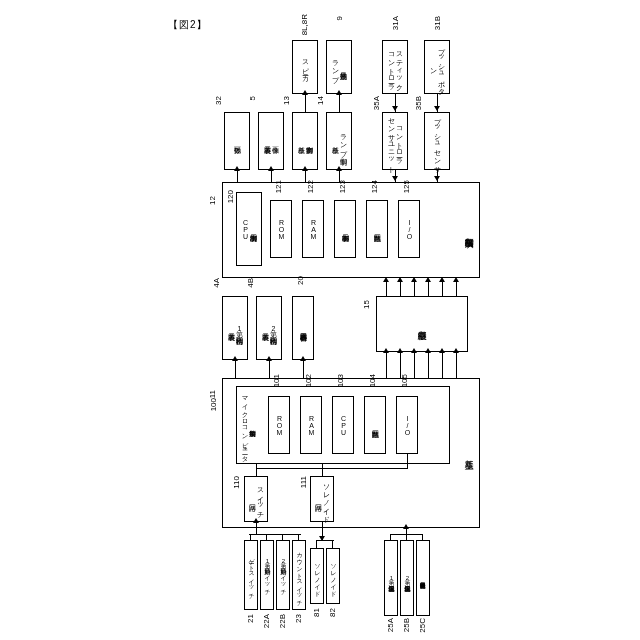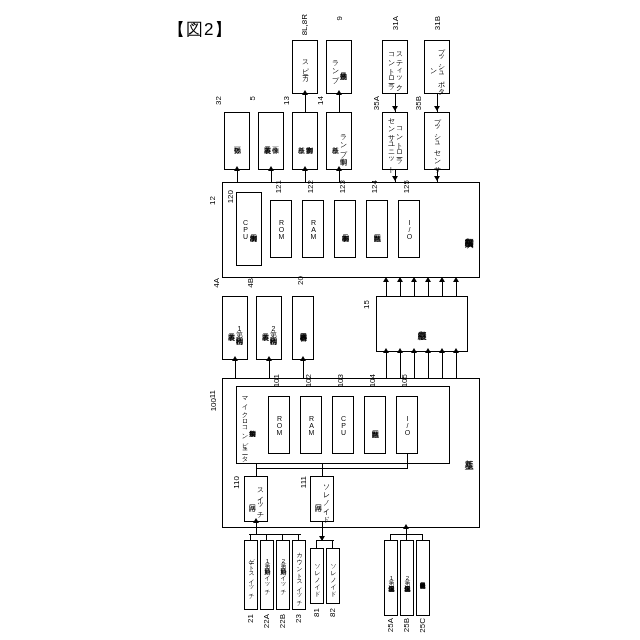--- a/index.html
+++ b/index.html
@@ -1,19 +1,19 @@
 <!DOCTYPE html>
 <html><head>
 <meta charset="utf-8">
 <style>
   html,body{margin:0;padding:0;background:#fff;}
   body{width:640px;height:640px;overflow:hidden;font-family:"Liberation Sans",sans-serif;color:#000;}
   #sheet{position:relative;width:640px;height:640px;}
 
-  .fig-label{position:absolute;left:168px;top:18px;font-size:17px;letter-spacing:1px;}
+  .fig-label{position:absolute;left:168px;top:18px;font-size:10px;letter-spacing:1px;}
 
   
   .box{position:absolute;border:1px solid #000;background:#fff;box-sizing:border-box;}
   
   .vtxt{
     position:absolute;
     display:flex;align-items:center;justify-content:center;
     text-align:center;
     writing-mode:vertical-rl;
     text-orientation:upright;

